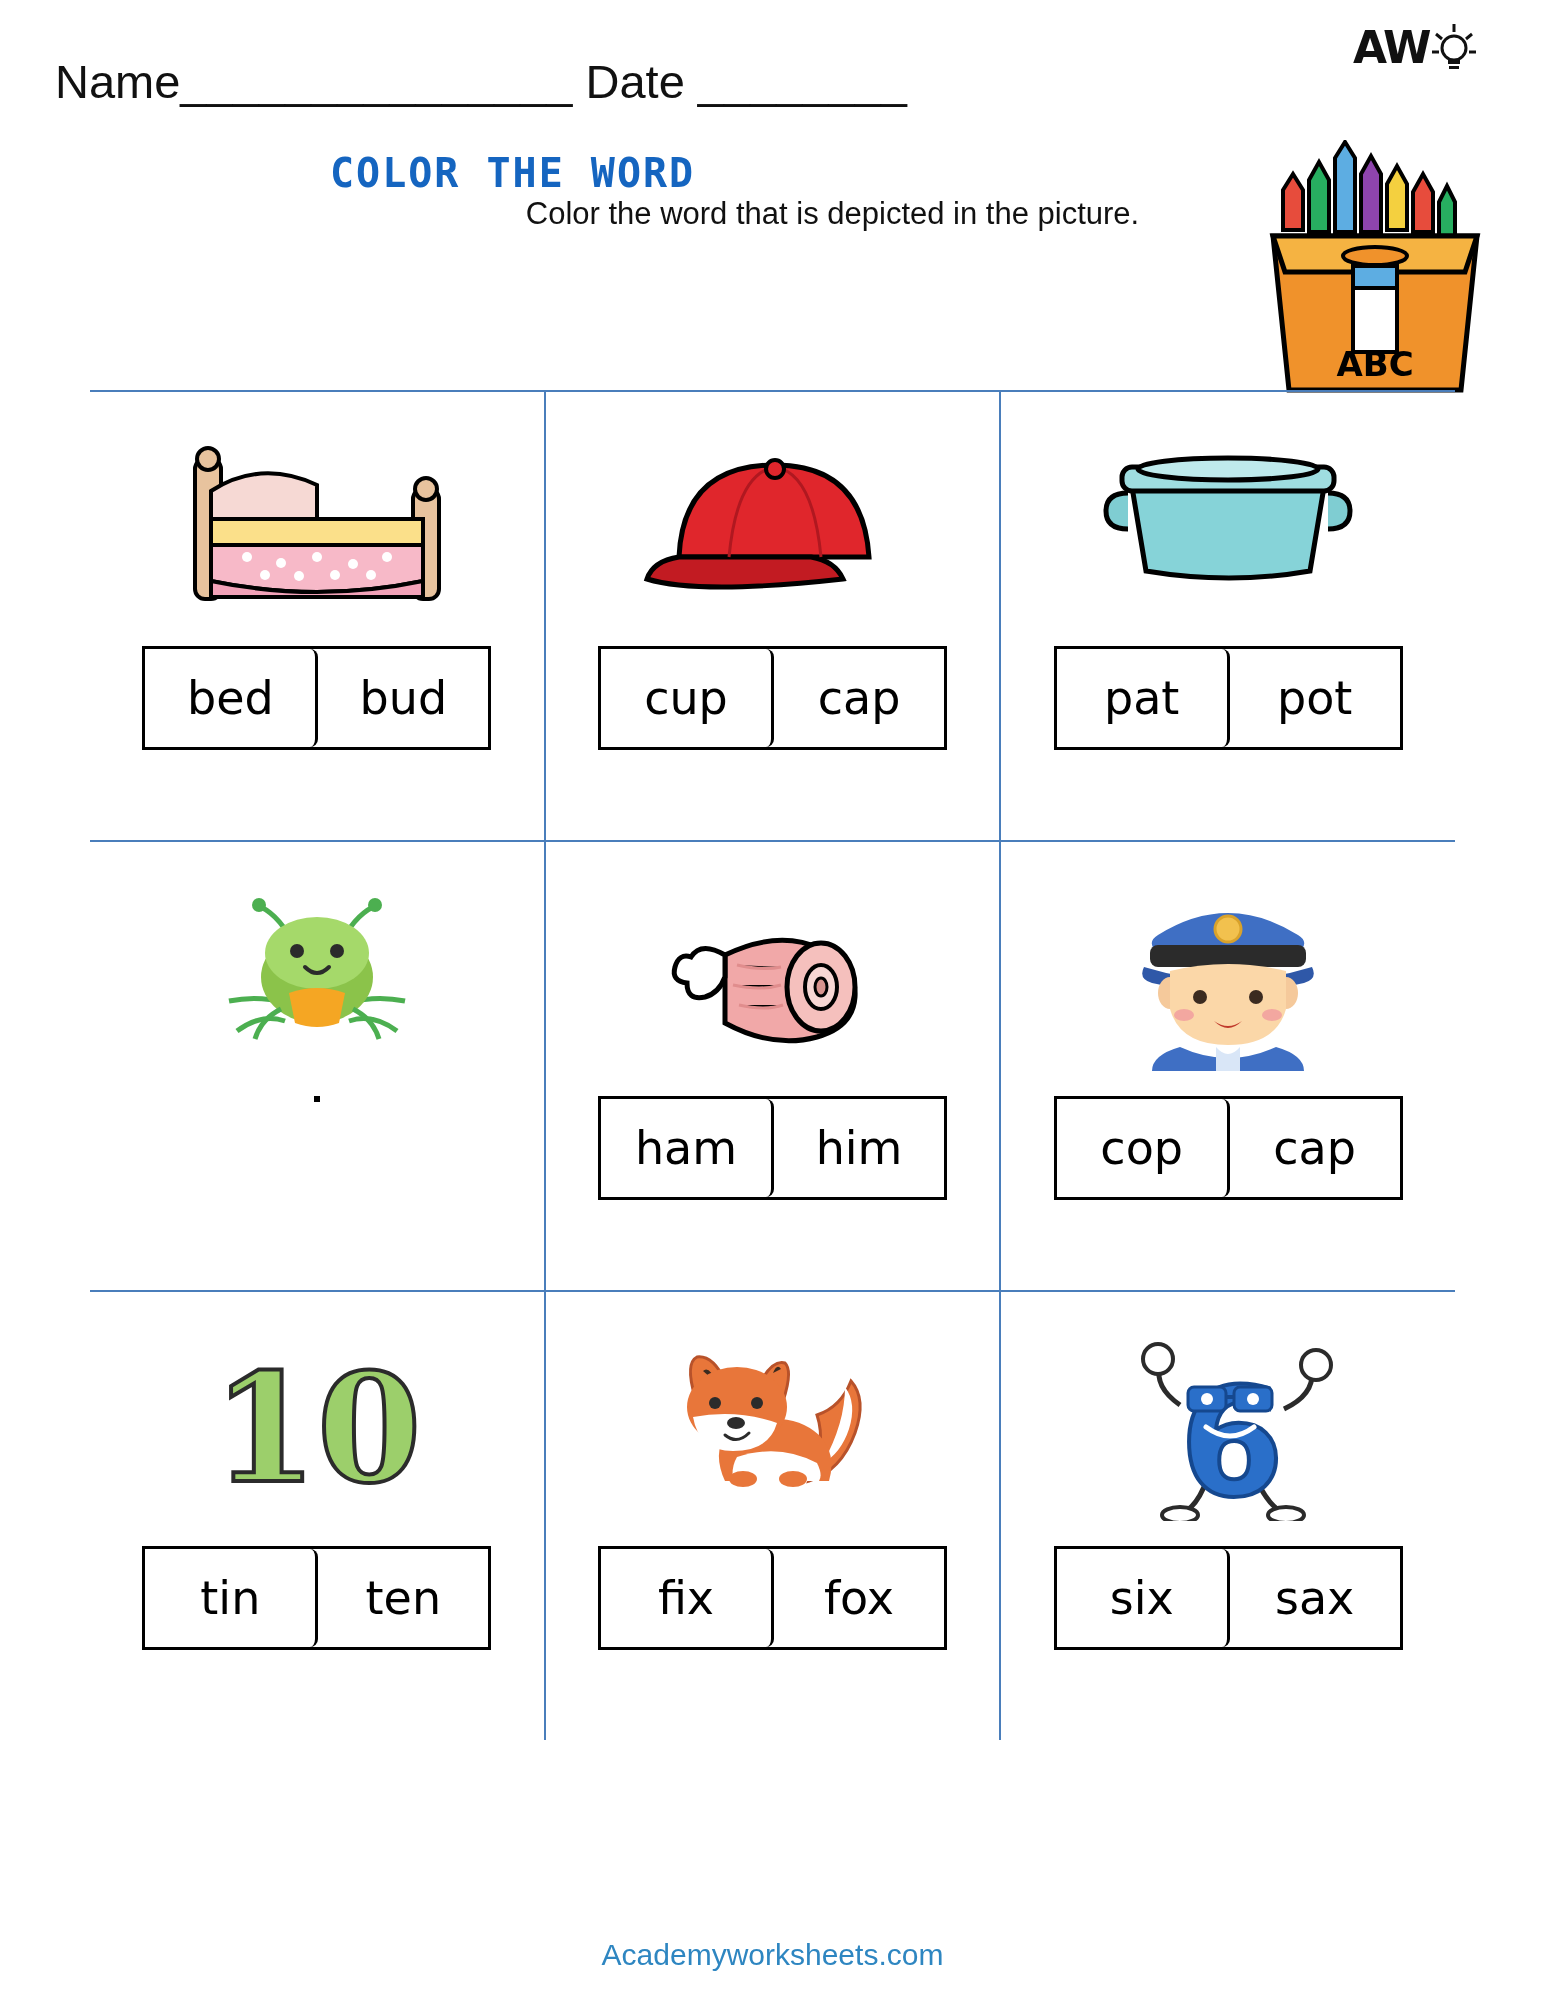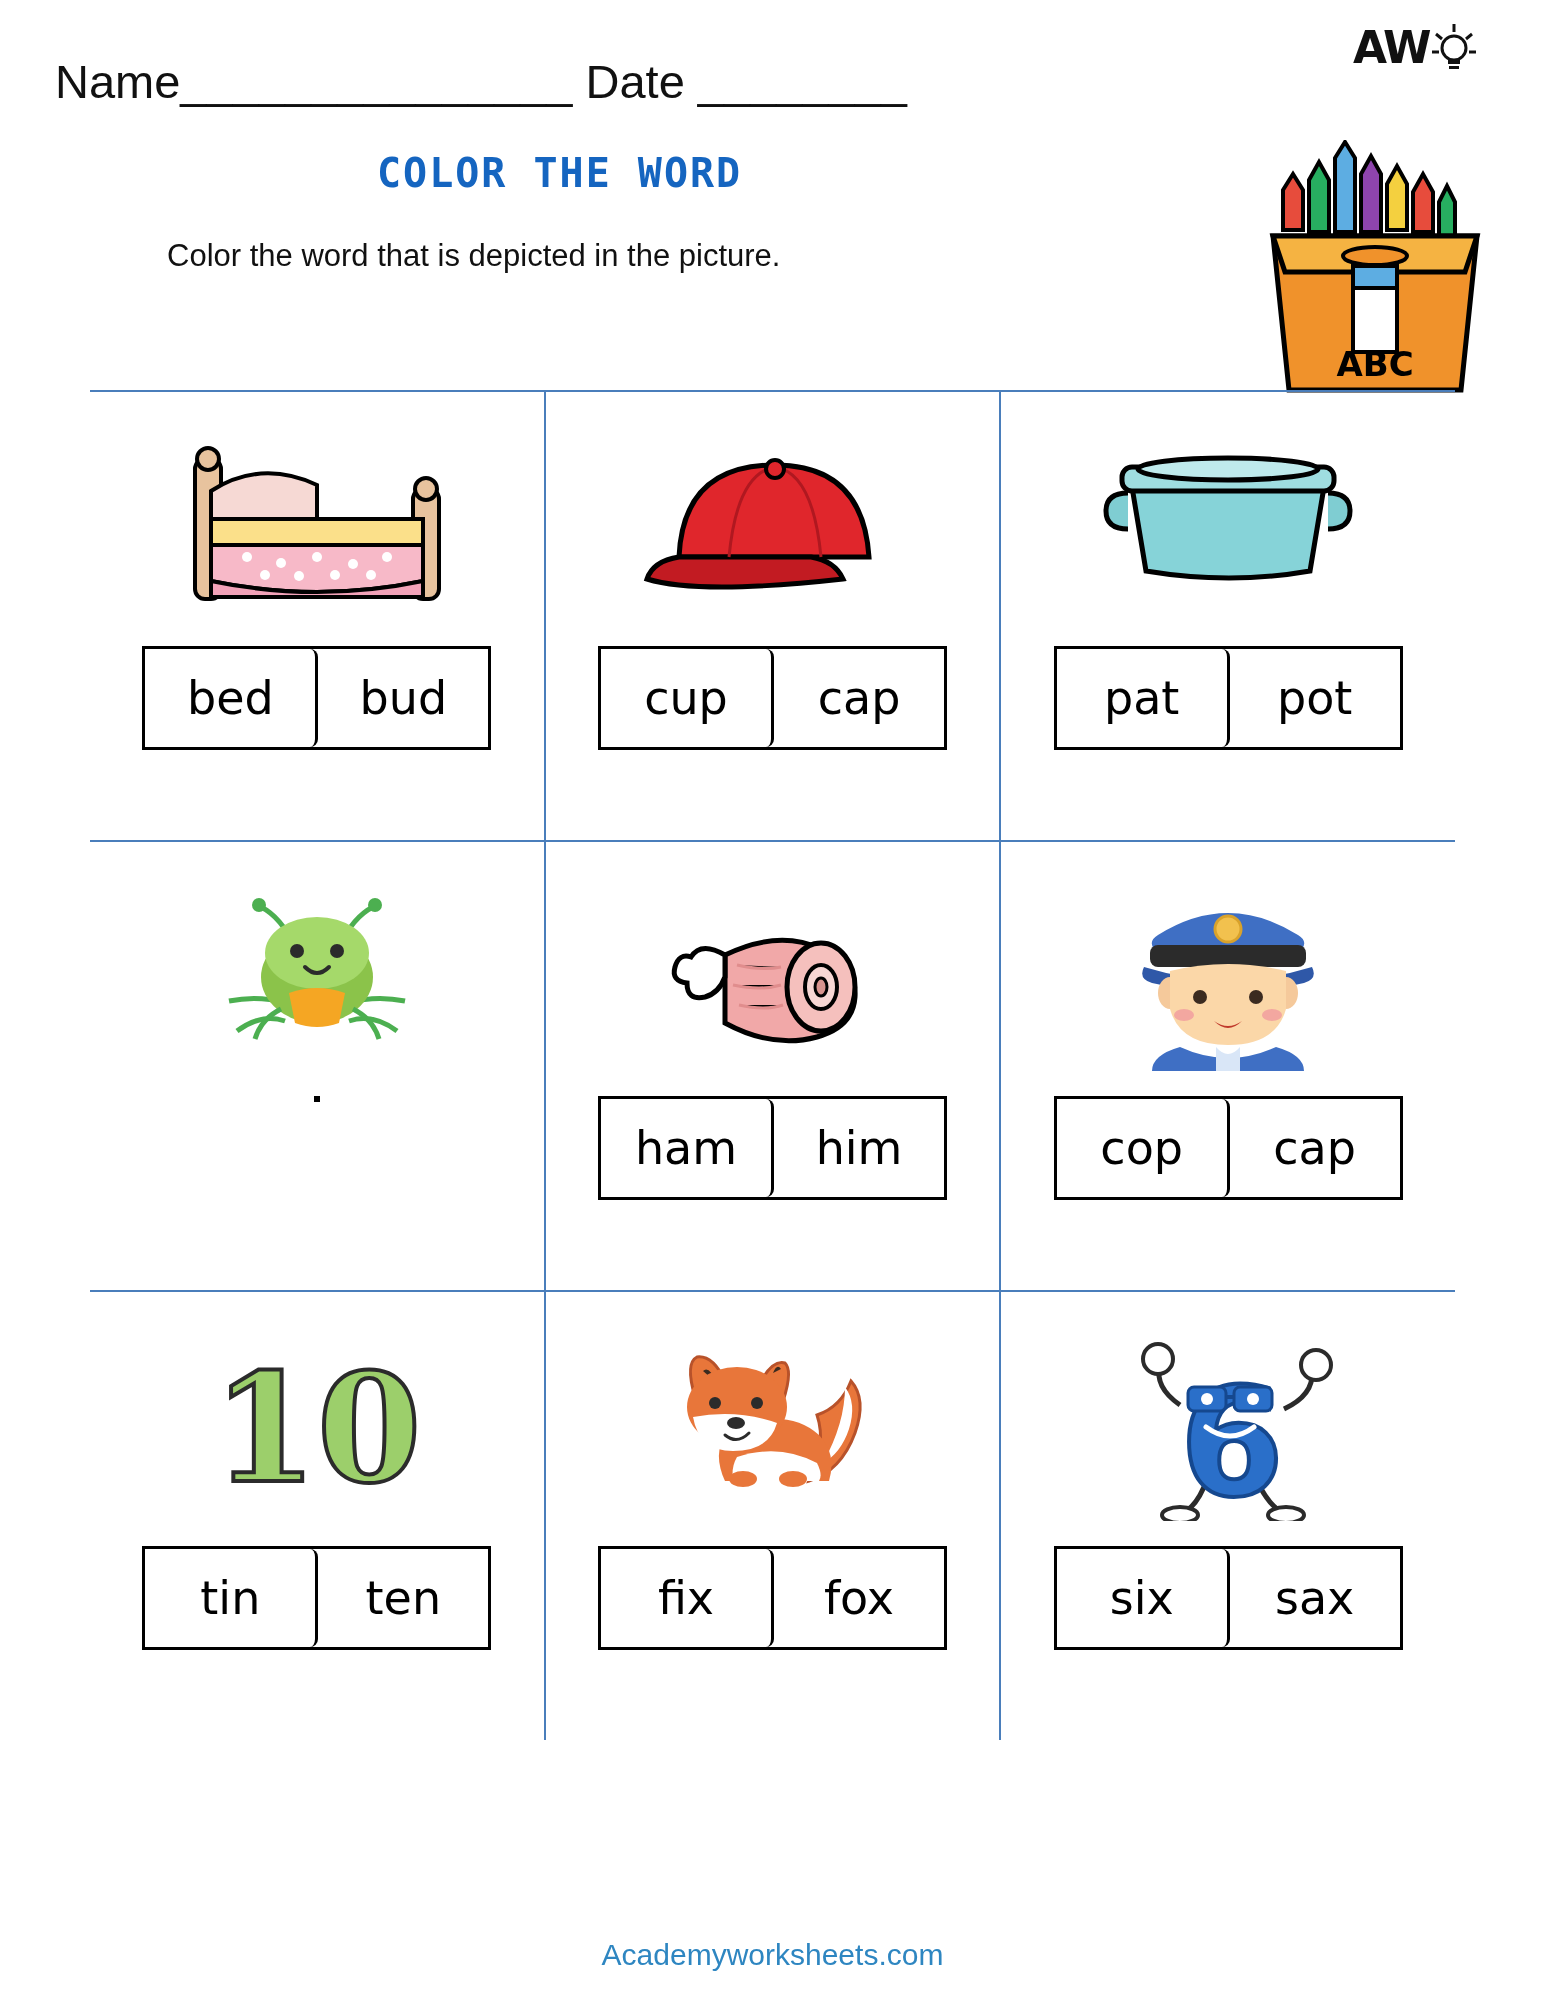--- a/index.html
+++ b/index.html
@@ -41,37 +41,37 @@
     font-weight: bold;
     font-size: 44px;
     color: #111;
     letter-spacing: -2px;
   }
 
   
   .title-block {
     position: relative;
     margin-top: 30px;
-    padding-left: 77px;
+    padding-left: 30px;
     height: 230px;
   }
   .worksheet-title {
     font-family: "DejaVu Sans Mono", monospace;
     font-size: 40px;
     font-weight: bold;
     color: #1565c0;
     letter-spacing: 2px;
     margin-left: 300px;
   }
   .worksheet-subtitle {
     font-family: "Liberation Sans", sans-serif;
     font-size: 31px;
     color: #111;
-    margin-top: 42px;
     margin-left: 90px;
+    text-align: center;
   }
   .crayon-box {
     position: absolute;
     right: 60px;
     top: -10px;
     width: 220px;
     height: 270px;
   }
 
   

